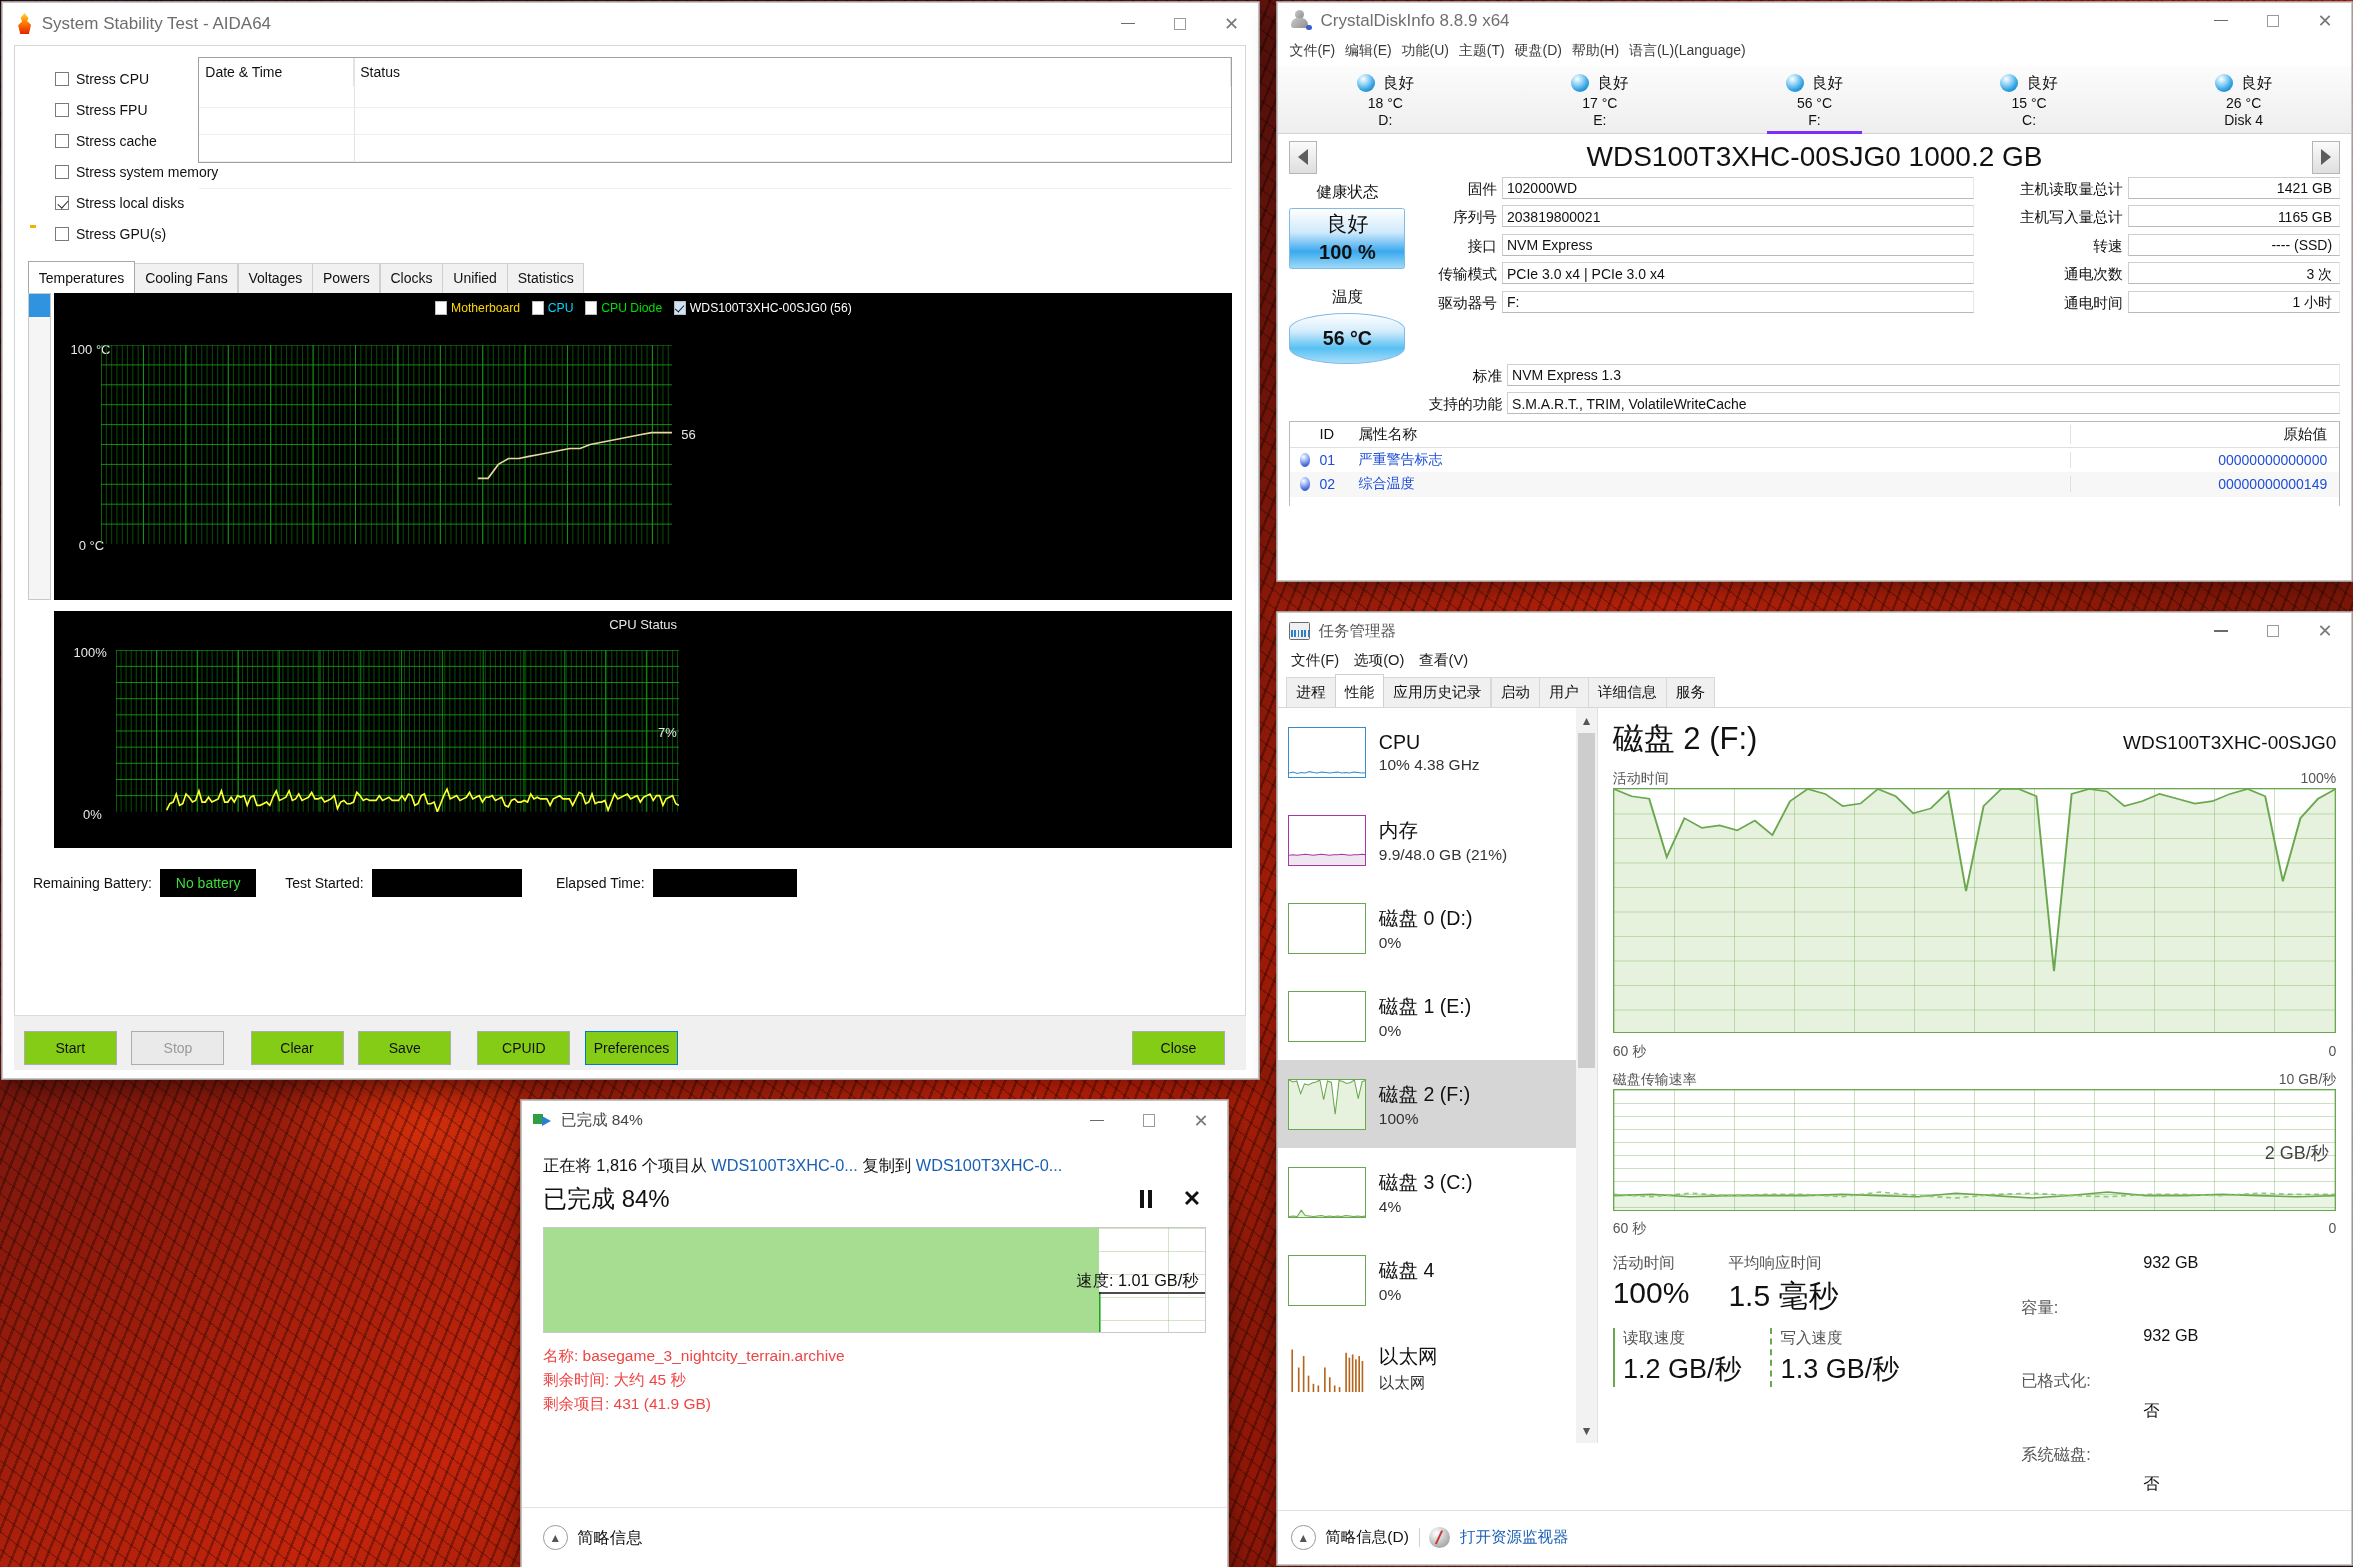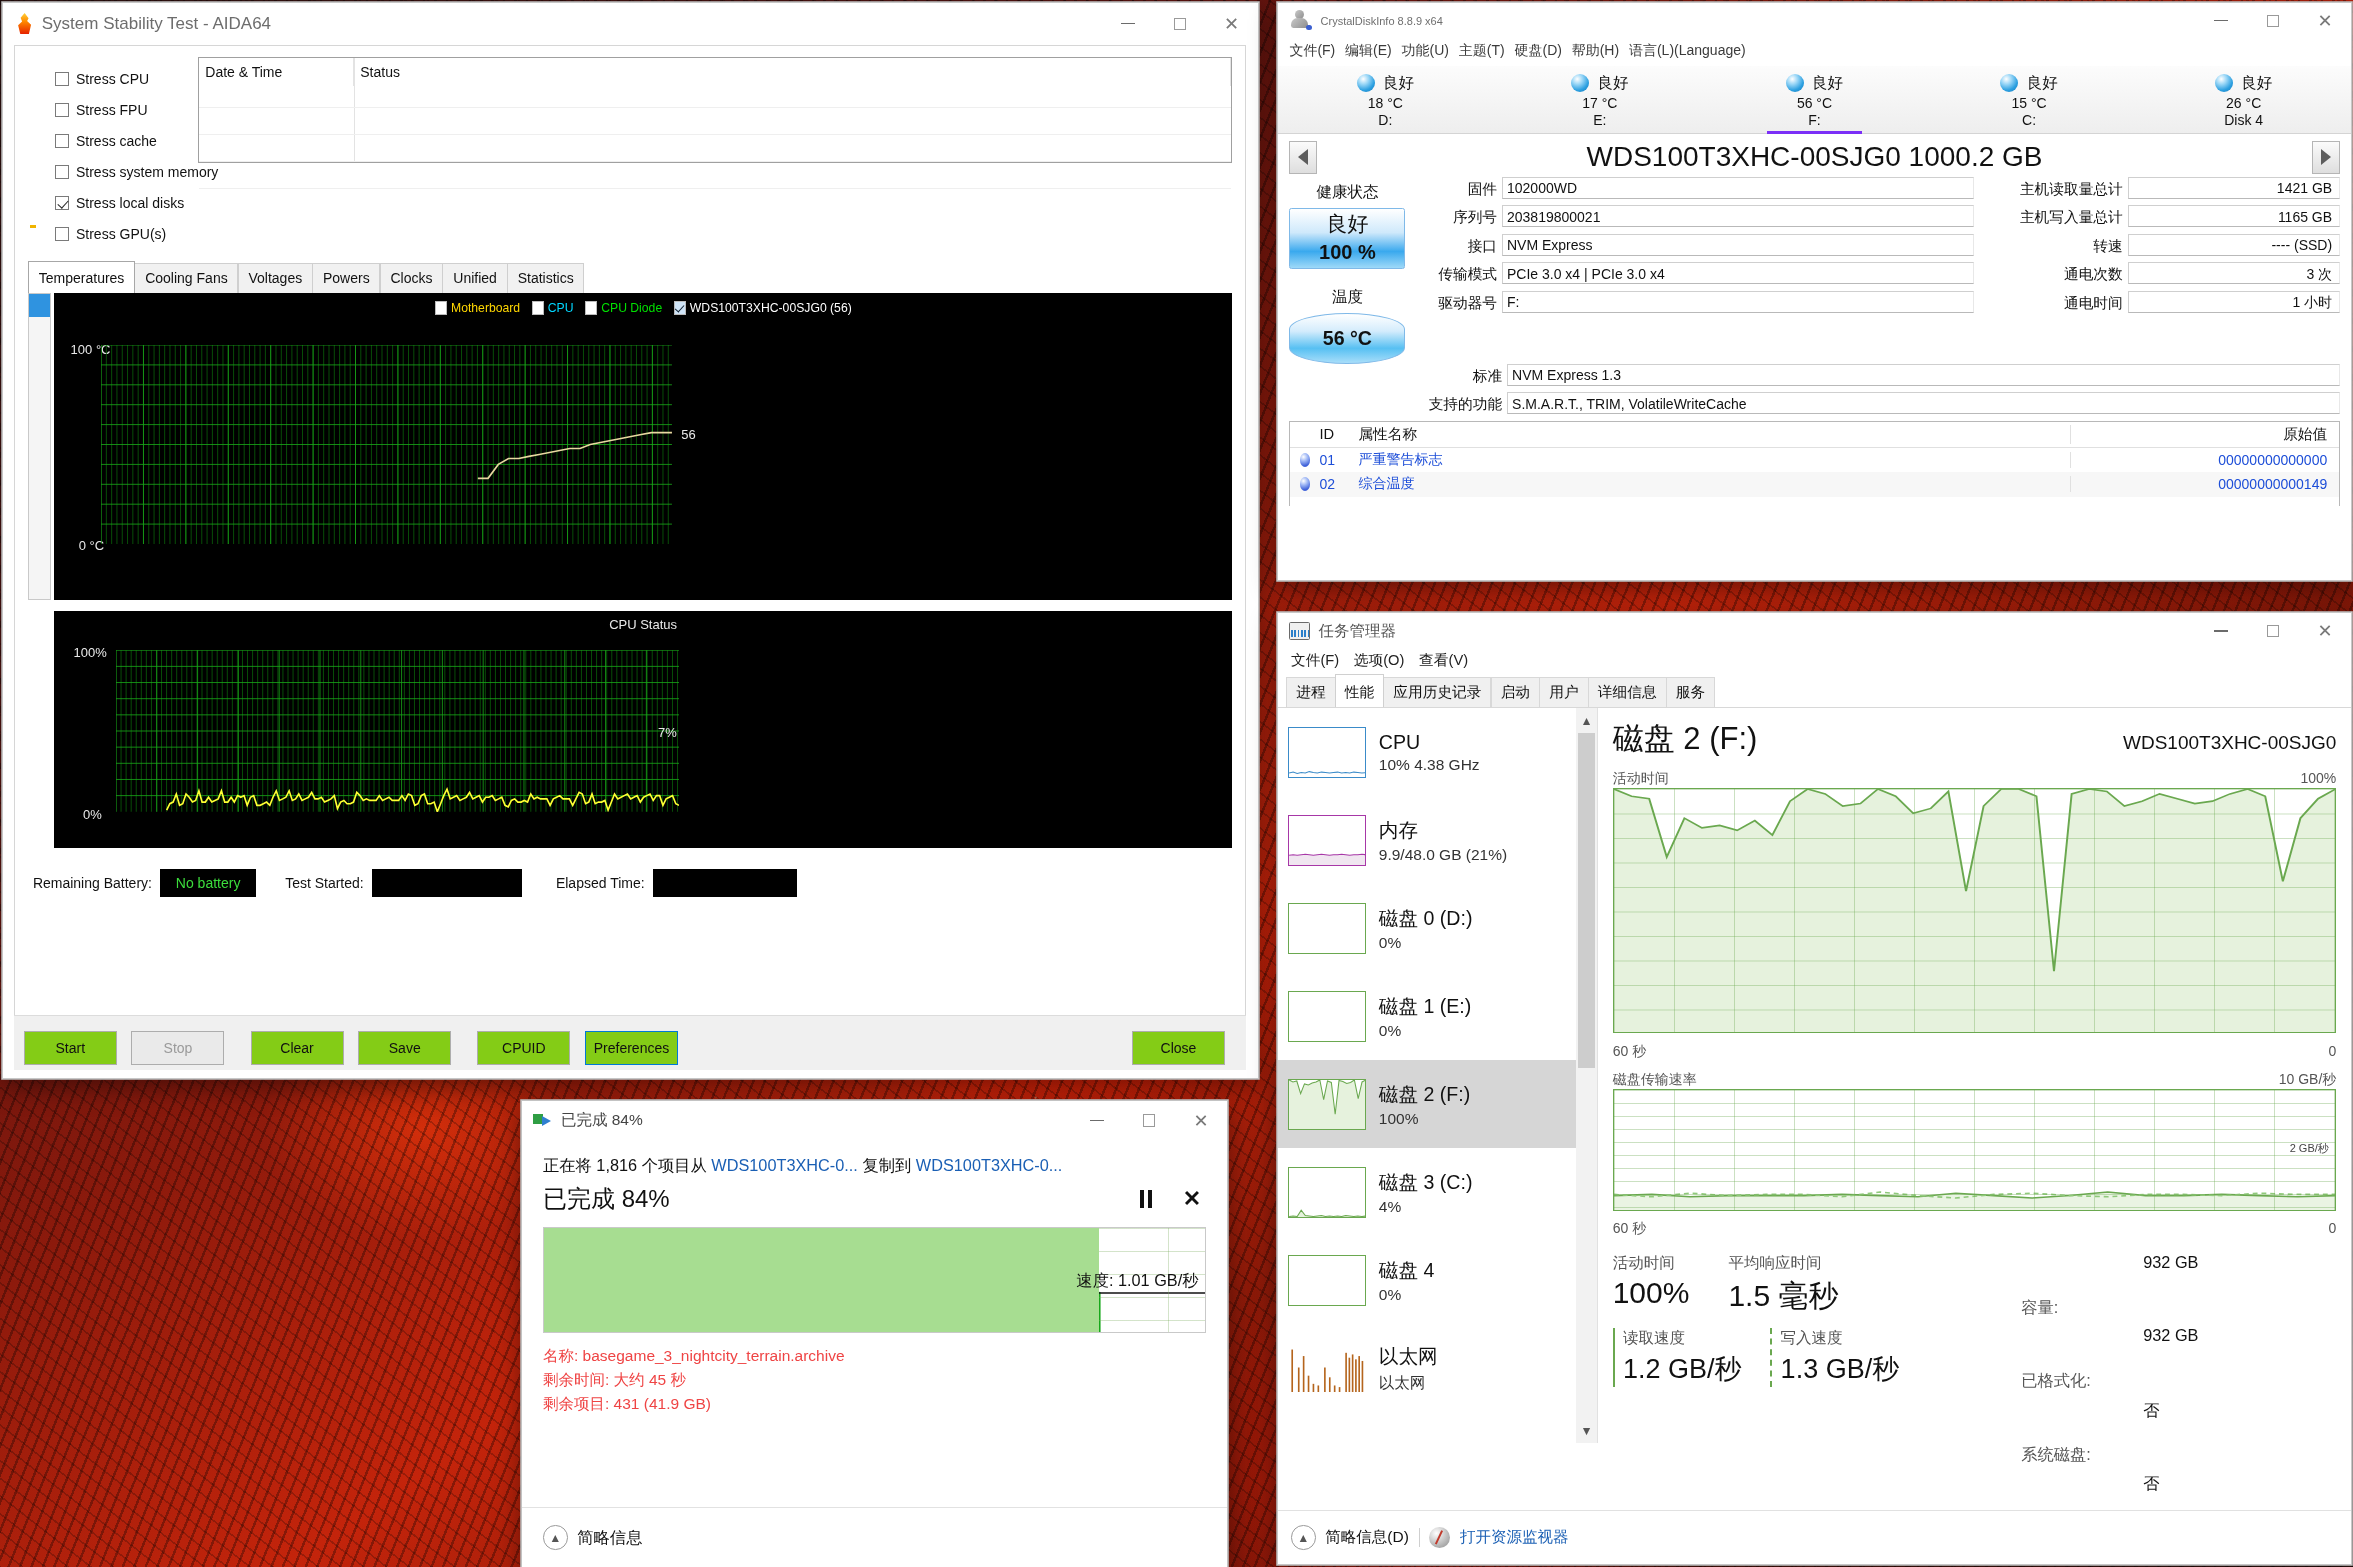--- a/index.html
+++ b/index.html
@@ -126,21 +126,21 @@
 
   
   #cdi { left: 1277px; top: 1.6px; width: 1075px; height: 579px; border:0.8px solid #c7c7c7;}
   #cdi .titlebar{height:36px;}
   .cdi-icon { width: 23px; height: 21px; margin-left: 11.4px; margin-right: 8.2px; position: relative; }
   .cdi-icon .head { position:absolute; left:5.7px; top:0; width:9px;height:9px;border-radius:50%;
       background:linear-gradient(135deg,#c9c9c9,#8d8d8d); }
   .cdi-icon .body { position:absolute; left:1.6px; top:8.2px; width:17px;height:9.8px;border-radius:6.5px 6.5px 2.4px 2.4px;
       background:linear-gradient(135deg,#c9c9c9,#8d8d8d); }
   .cdi-icon .dot { position:absolute; right:0.8px; bottom:0.8px; width:5.7px;height:5.7px;border-radius:50%;background:#3b5fd0;}
-  #cdi .title-text { font-size:11px; color:#6f6f6f;}
+  #cdi .title-text { font-size:17px; color:#6f6f6f;}
   .menubar { display:flex; gap: 9.8px; padding: 3.3px 11.4px 6.5px 11.4px; font-size:14px; color:#3b3b3b; }
   .drivebar { display:flex; background:linear-gradient(180deg,#fcfcfc,#eeeeee); border-bottom:0.8px solid #d4d4d4;
       padding: 6.5px 0 0 0; }
   .drive { flex:1; text-align:center; padding-bottom: 4.9px; position:relative; }
   .drive .top { display:flex; align-items:center; justify-content:center; gap: 8.2px; }
   .orb { width: 18px; height: 18px; border-radius:50%;
      background: radial-gradient(circle at 35% 28%, #ffffff 0%, #9bd7f7 30%, #2b9fe0 65%, #1878b8 100%); }
   .drive .state { font-size:15.5px; color:#111; }
   .drive .temp { font-size:14px; color:#111; margin-top:0.8px;}
   .drive .name { font-size:14px; color:#111; margin-top:1.6px;}
@@ -1025,21 +1025,21 @@
         <span>60 秒</span>
         <span class="r">0</span>
       </div>
 
       <div class="axis-row">
         <span>磁盘传输速率</span>
         <span class="r">10 GB/秒</span>
       </div>
       <div class="bigchart2">
         <div class="grid2"></div>
-        <div style="position:absolute;right:6.5px;top:51px;font-size:11px;color:#444;padding-left:46px;">2 GB/秒</div>
+        <div style="position:absolute;right:6.5px;top:51px;font-size:18px;color:#444;padding-left:46px;">2 GB/秒</div>
         <svg id="xferSvg" width="100%" height="100%" preserveAspectRatio="none" viewBox="0 0 740 148">
             <polygon points="0,148 0.0,130.2 38.9,128.8 77.9,131.7 116.8,130.2 155.8,130.2 194.7,130.2 233.7,128.8 272.6,130.2 311.6,131.7 350.5,127.3 389.5,130.2 428.4,133.2 467.4,130.2 506.3,125.8 545.3,130.2 584.2,130.2 623.2,128.8 662.1,130.2 701.1,131.7 740.0,130.2 740,148" fill="#eaf4e3"></polygon>
             <polyline points="0.0,130.2 38.9,128.8 77.9,131.7 116.8,130.2 155.8,130.2 194.7,130.2 233.7,128.8 272.6,130.2 311.6,131.7 350.5,127.3 389.5,130.2 428.4,133.2 467.4,130.2 506.3,125.8 545.3,130.2 584.2,130.2 623.2,128.8 662.1,130.2 701.1,131.7 740.0,130.2" fill="none" stroke="#6aa84f" stroke-width="2"></polyline>
             <polyline points="0.0,128.8 38.9,131.7 77.9,127.3 116.8,130.2 155.8,128.8 194.7,128.8 233.7,131.7 272.6,125.8 311.6,130.2 350.5,133.2 389.5,128.8 428.4,127.3 467.4,130.2 506.3,131.7 545.3,128.8 584.2,128.8 623.2,130.2 662.1,127.3 701.1,128.8 740.0,128.8" fill="none" stroke="#8fc97a" stroke-width="2" stroke-dasharray="5,4"></polyline>
           </svg>
       </div>
       <div class="axis-row">
         <span>60 秒</span>
         <span class="r">0</span>
       </div>

